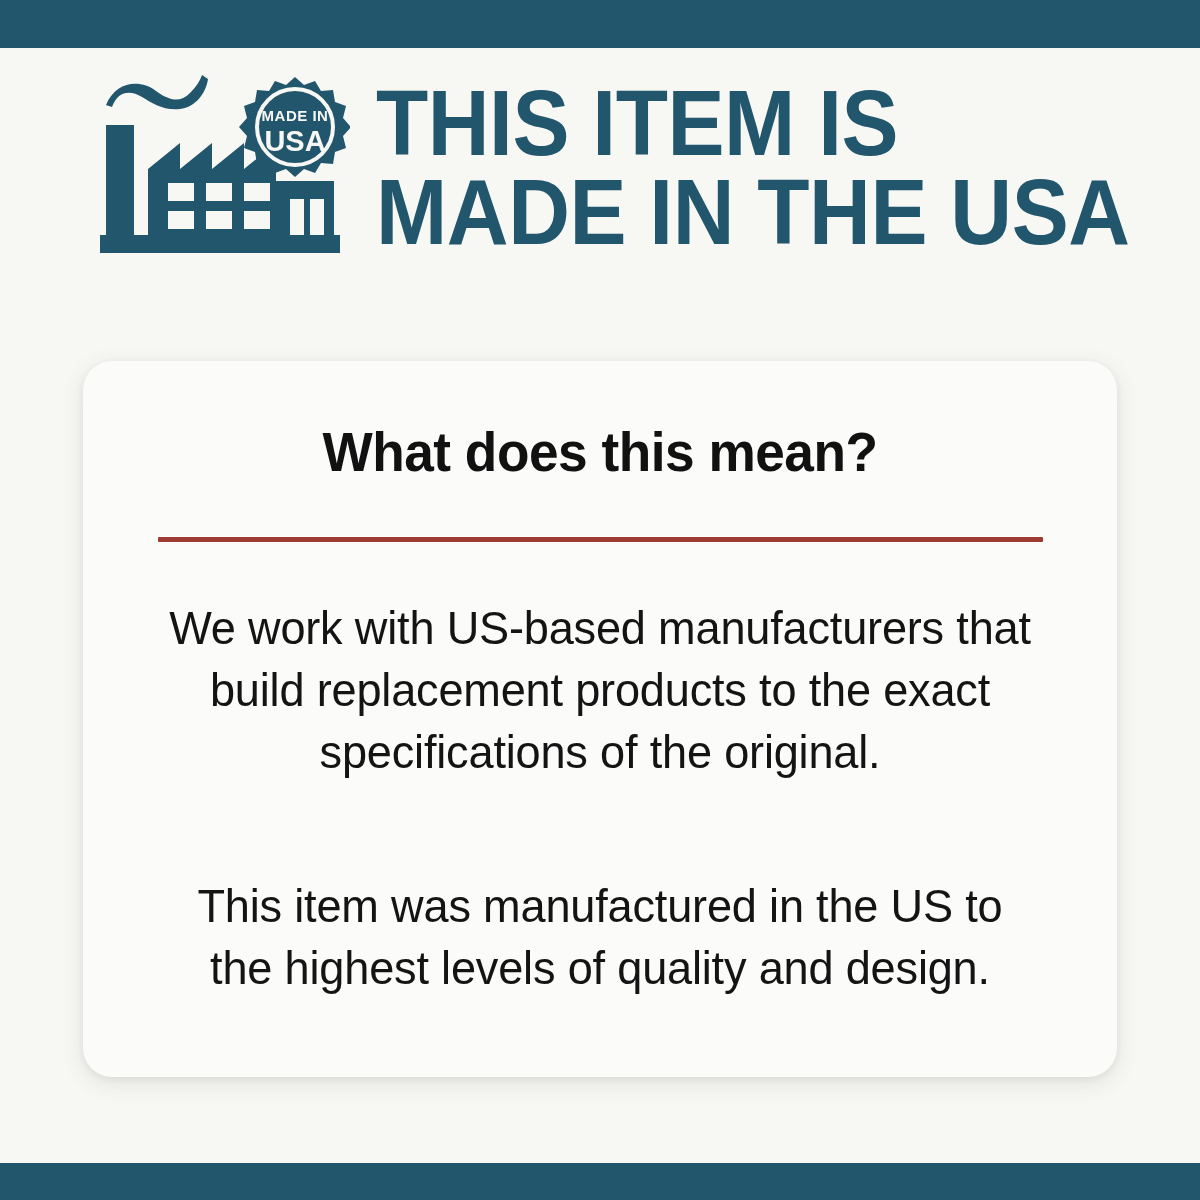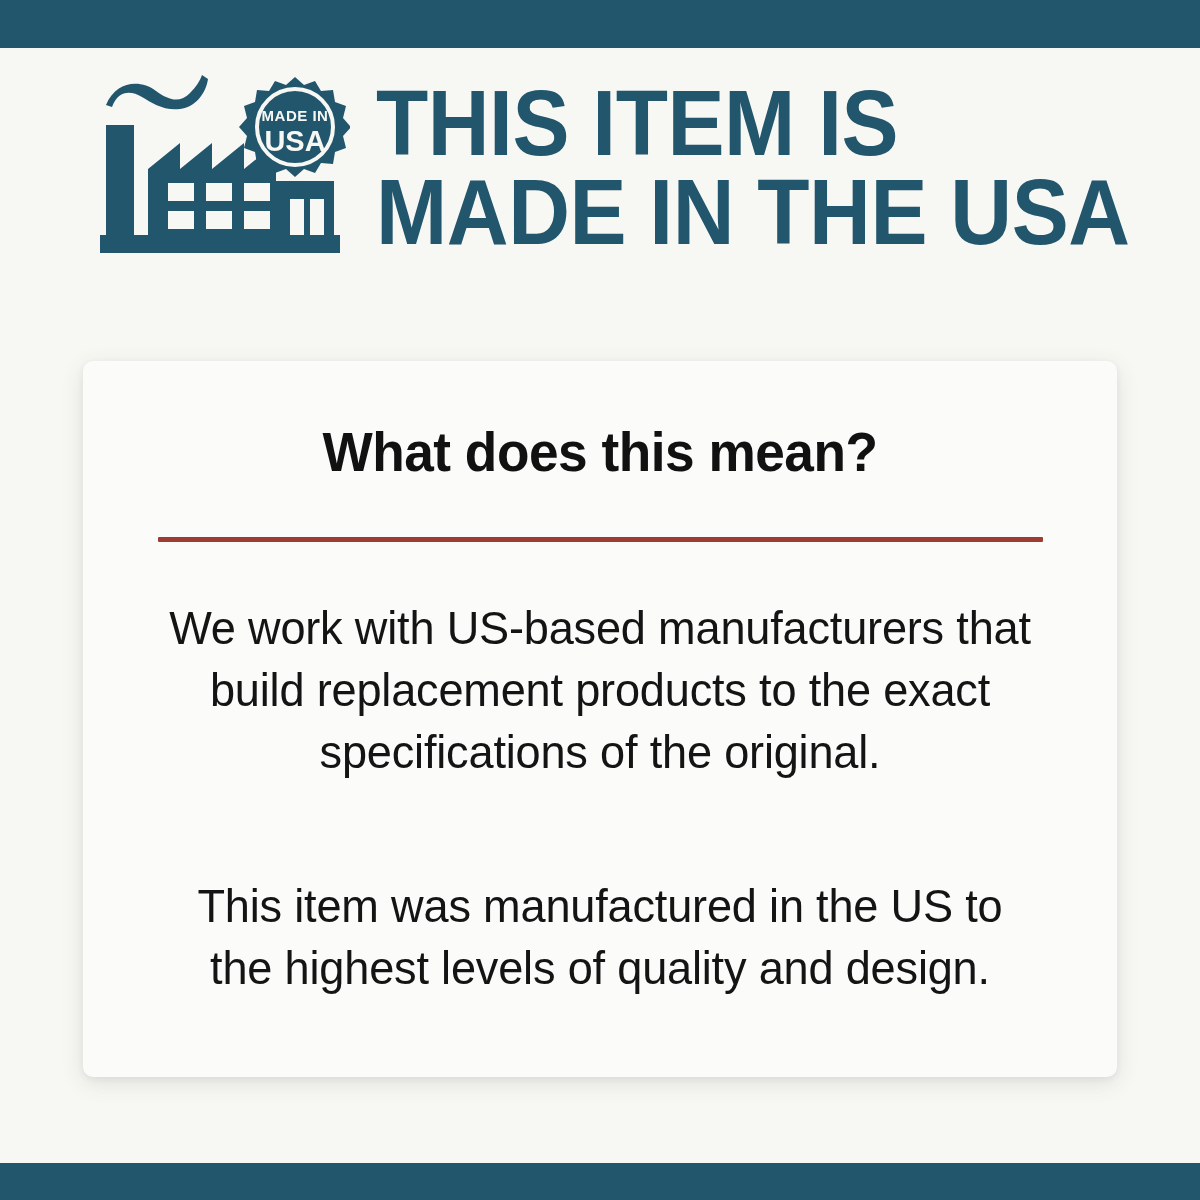--- a/index.html
+++ b/index.html
@@ -68,21 +68,21 @@
   .headline .l2 { display: block; }
 
   
   .card {
     position: absolute;
     left: 83px;
     top: 361px;
     width: 1034px;
     height: 716px;
     background: #fbfbfa;
-    border-radius: 10px;
+    border-radius: 29px;
     box-shadow: 0 6px 22px rgba(70,70,70,0.13), 0 2px 6px rgba(70,70,70,0.07);
     box-sizing: border-box;
   }
 
   .card-title {
     position: absolute;
     left: 0;
     top: 58px;
     width: 1034px;
     text-align: center;

